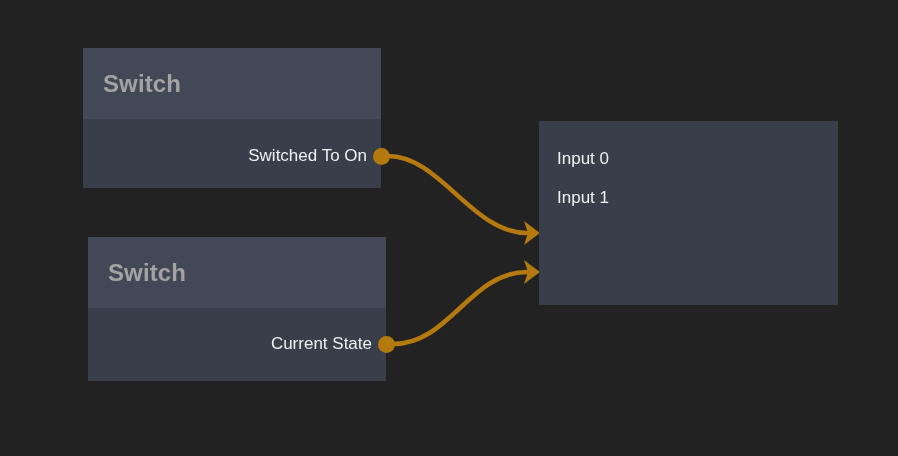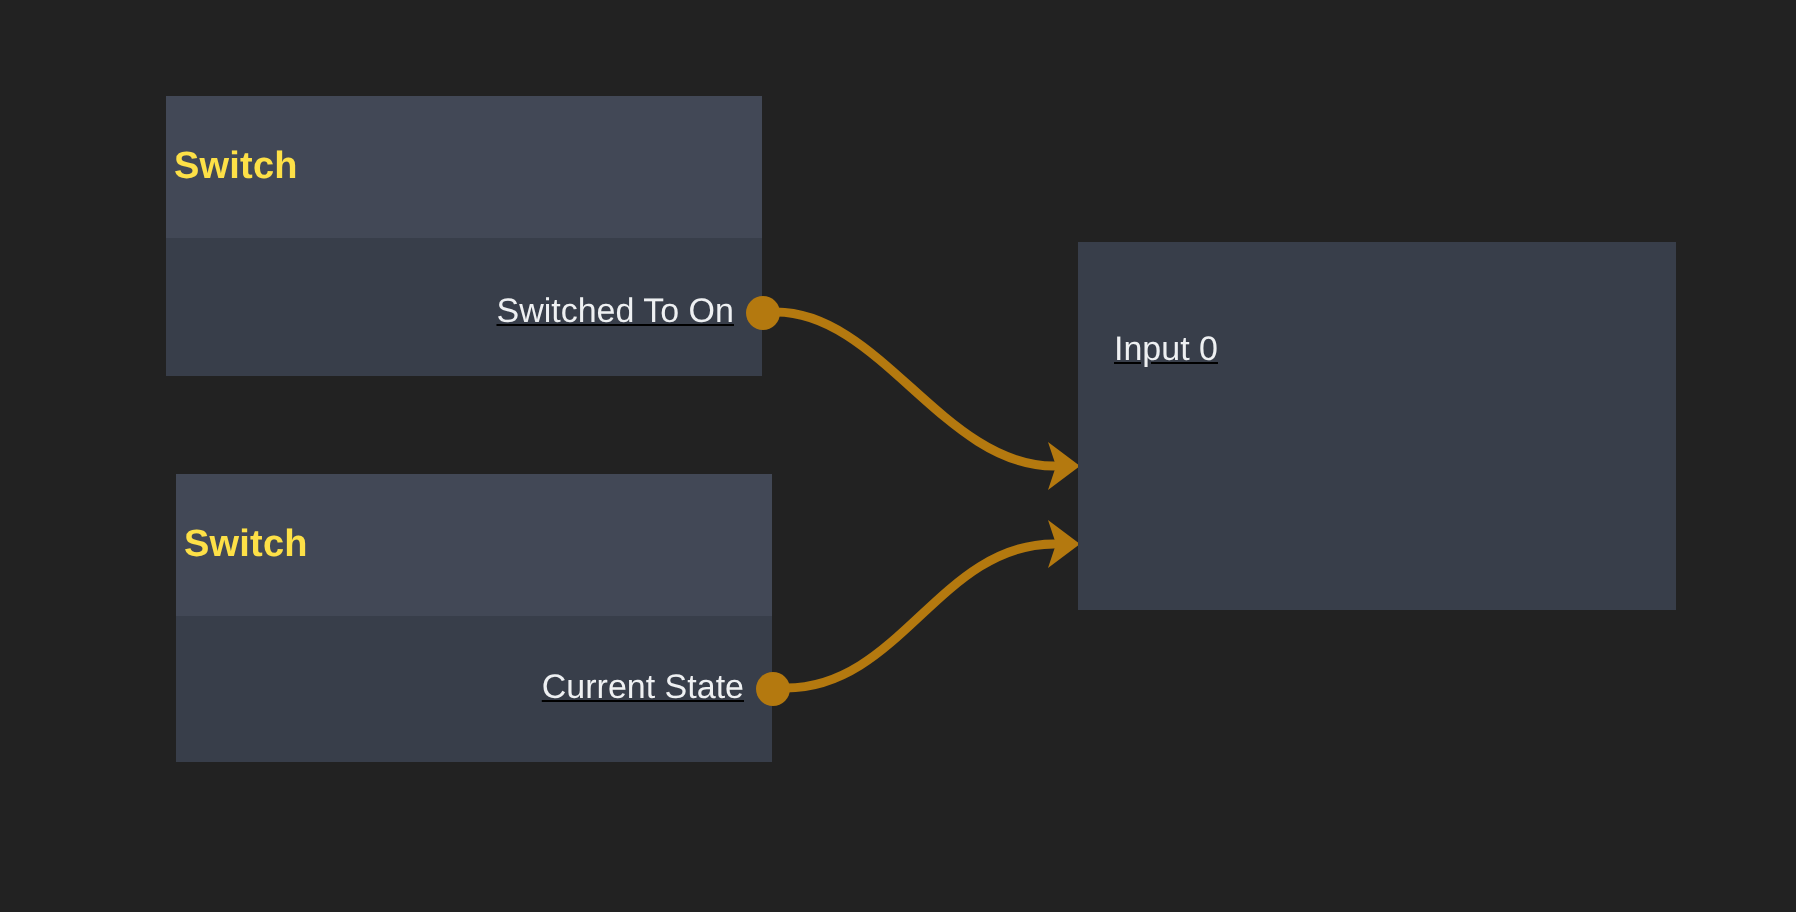--- a/index.html
+++ b/index.html
@@ -33,37 +33,36 @@
     box-sizing: border-box;
     overflow: hidden;
   }
   .node-header {
     background: #424856;
     box-sizing: border-box;
     display: flex;
     align-items: center;
   }
   .node-title {
-    color: #fde047;
-    font-size: 19px;
+    color: #a3a3a3;
+    font-size: 24px;
     font-weight: bold;
     letter-spacing: 0.1px;
-    padding-left: 4px;
+    padding-left: 20px;
   }
   .node-body {
     position: relative;
     box-sizing: border-box;
     height: 100%;
   }
   .pin-row {
     position: absolute;
     display: flex;
     align-items: center;
     height: 22px;
-    text-decoration: underline;
   }
   .pin-row.out {
     right: 0;
     justify-content: flex-end;
   }
   .pin-row.in {
     left: 0;
     justify-content: flex-start;
   }
   .pin-label {
@@ -120,19 +119,22 @@
     <div class="node-body">
       <div class="pin-row out" style="top:25px; right:0; width:100%;align-items:center;">
         <span class="pin-label out">Current State</span>
       </div>
     </div>
   </div>
   <div class="pin-dot" style="left:378px; top:336px;"></div>
 
   <div class="node" style="left:539px; top:121px; width:299px; height:184px;">
     <div class="node-body">
-      <div class="pin-row in" style="top:43px; left:0; width:100%;">
+      <div class="pin-row in" style="top:27px; left:0; width:100%;">
         <span class="pin-label in">Input 0</span>
+      </div>
+      <div class="pin-row in" style="top:66px; left:0; width:100%;">
+        <span class="pin-label in">Input 1</span>
       </div>
     </div>
   </div>
 
 </div>
 
 </body></html>

